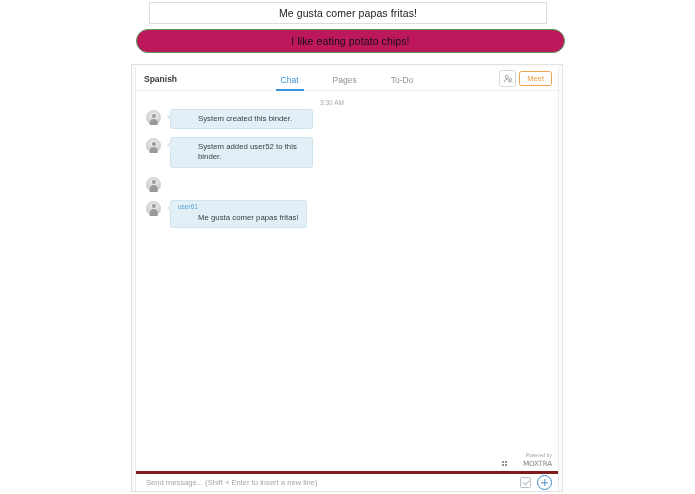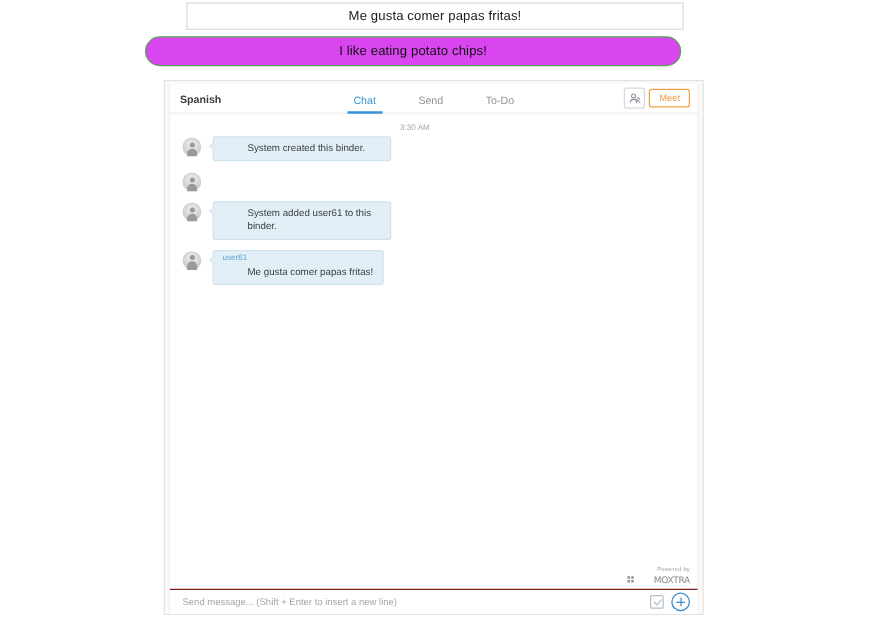--- a/index.html
+++ b/index.html
@@ -31,27 +31,27 @@
     box-sizing: border-box;
   }
   .source-box .txt {
     font-size: 10.5px;
     color: #1a1a1a;
     letter-spacing: 0.1px;
   }
 
   .target-box {
     position: absolute;
-    left: 116px;
+    left: 136px;
     top: 29px;
     width: 429px;
     height: 24px;
     border: 1.6px solid #58a058;
     border-radius: 12px;
-    background: #d946ef;
+    background: #be185d;
     display: flex;
     align-items: center;
     justify-content: center;
     box-sizing: border-box;
   }
   .target-box .txt {
     font-size: 10.5px;
     color: #111111;
     letter-spacing: 0.1px;
   }
@@ -329,21 +329,21 @@
     font-size: 7.2px;
     color: #84878c;
     letter-spacing: -0.2px;
     font-family: "DejaVu Sans", sans-serif;
   }
 
   
   .composer {
     height: 20px;
     min-height: 20px;
-    border-top: 1px solid #7f1d1d;
+    border-top: 3px solid #7f1d1d;
     display: flex;
     align-items: center;
     padding: 0 6px 0 8px;
     box-sizing: border-box;
     background: #ffffff;
   }
   .composer-input {
     flex: 1;
     border: none;
     outline: none;
@@ -423,21 +423,21 @@
 </div>
 
 <div class="chat-panel">
   <div class="chat-inner">
 
     <div class="chat-header">
       <span class="binder-title">Spanish</span>
 
       <div class="tabs">
         <div class="tab active">Chat</div>
-        <div class="tab">Send</div>
+        <div class="tab">Pages</div>
         <div class="tab">To-Do</div>
       </div>
 
       <div class="header-right">
         <div class="people-icon-btn">
           <svg width="10" height="10" viewBox="0 0 12 12" aria-hidden="true">
             <circle cx="4.6" cy="3.4" r="1.9" fill="none" stroke="#8b9199" stroke-width="1"></circle>
             <path d="M1.5 9.6c0-1.8 1.4-3 3.1-3s3.1 1.2 3.1 3" fill="none" stroke="#8b9199" stroke-width="1"></path>
             <circle cx="9" cy="6.3" r="1.3" fill="none" stroke="#8b9199" stroke-width="0.9"></circle>
             <path d="M7.2 10.3c0-1.1.8-1.9 1.8-1.9s1.8.8 1.8 1.9" fill="none" stroke="#8b9199" stroke-width="0.9"></path>
@@ -454,27 +454,27 @@
       <div class="msg-row">
         <div class="avatar"></div>
         <div class="bubble system">
           <span class="bubble-text">System created this binder.</span>
         </div>
       </div>
 
 
       <div class="msg-row">
         <div class="avatar"></div>
+        <div class="bubble system">
+          <span class="bubble-text">System added user52 to this binder.</span>
+        </div>
       </div>
 
       <div class="msg-row">
         <div class="avatar"></div>
-        <div class="bubble system">
-          <span class="bubble-text">System added user61 to this binder.</span>
-        </div>
       </div>
 
 
 
       <div class="msg-row">
         <div class="avatar"></div>
         <div class="bubble named">
           <span class="sender">user61</span>
           <span class="bubble-text">Me gusta comer papas fritas!</span>
         </div>

